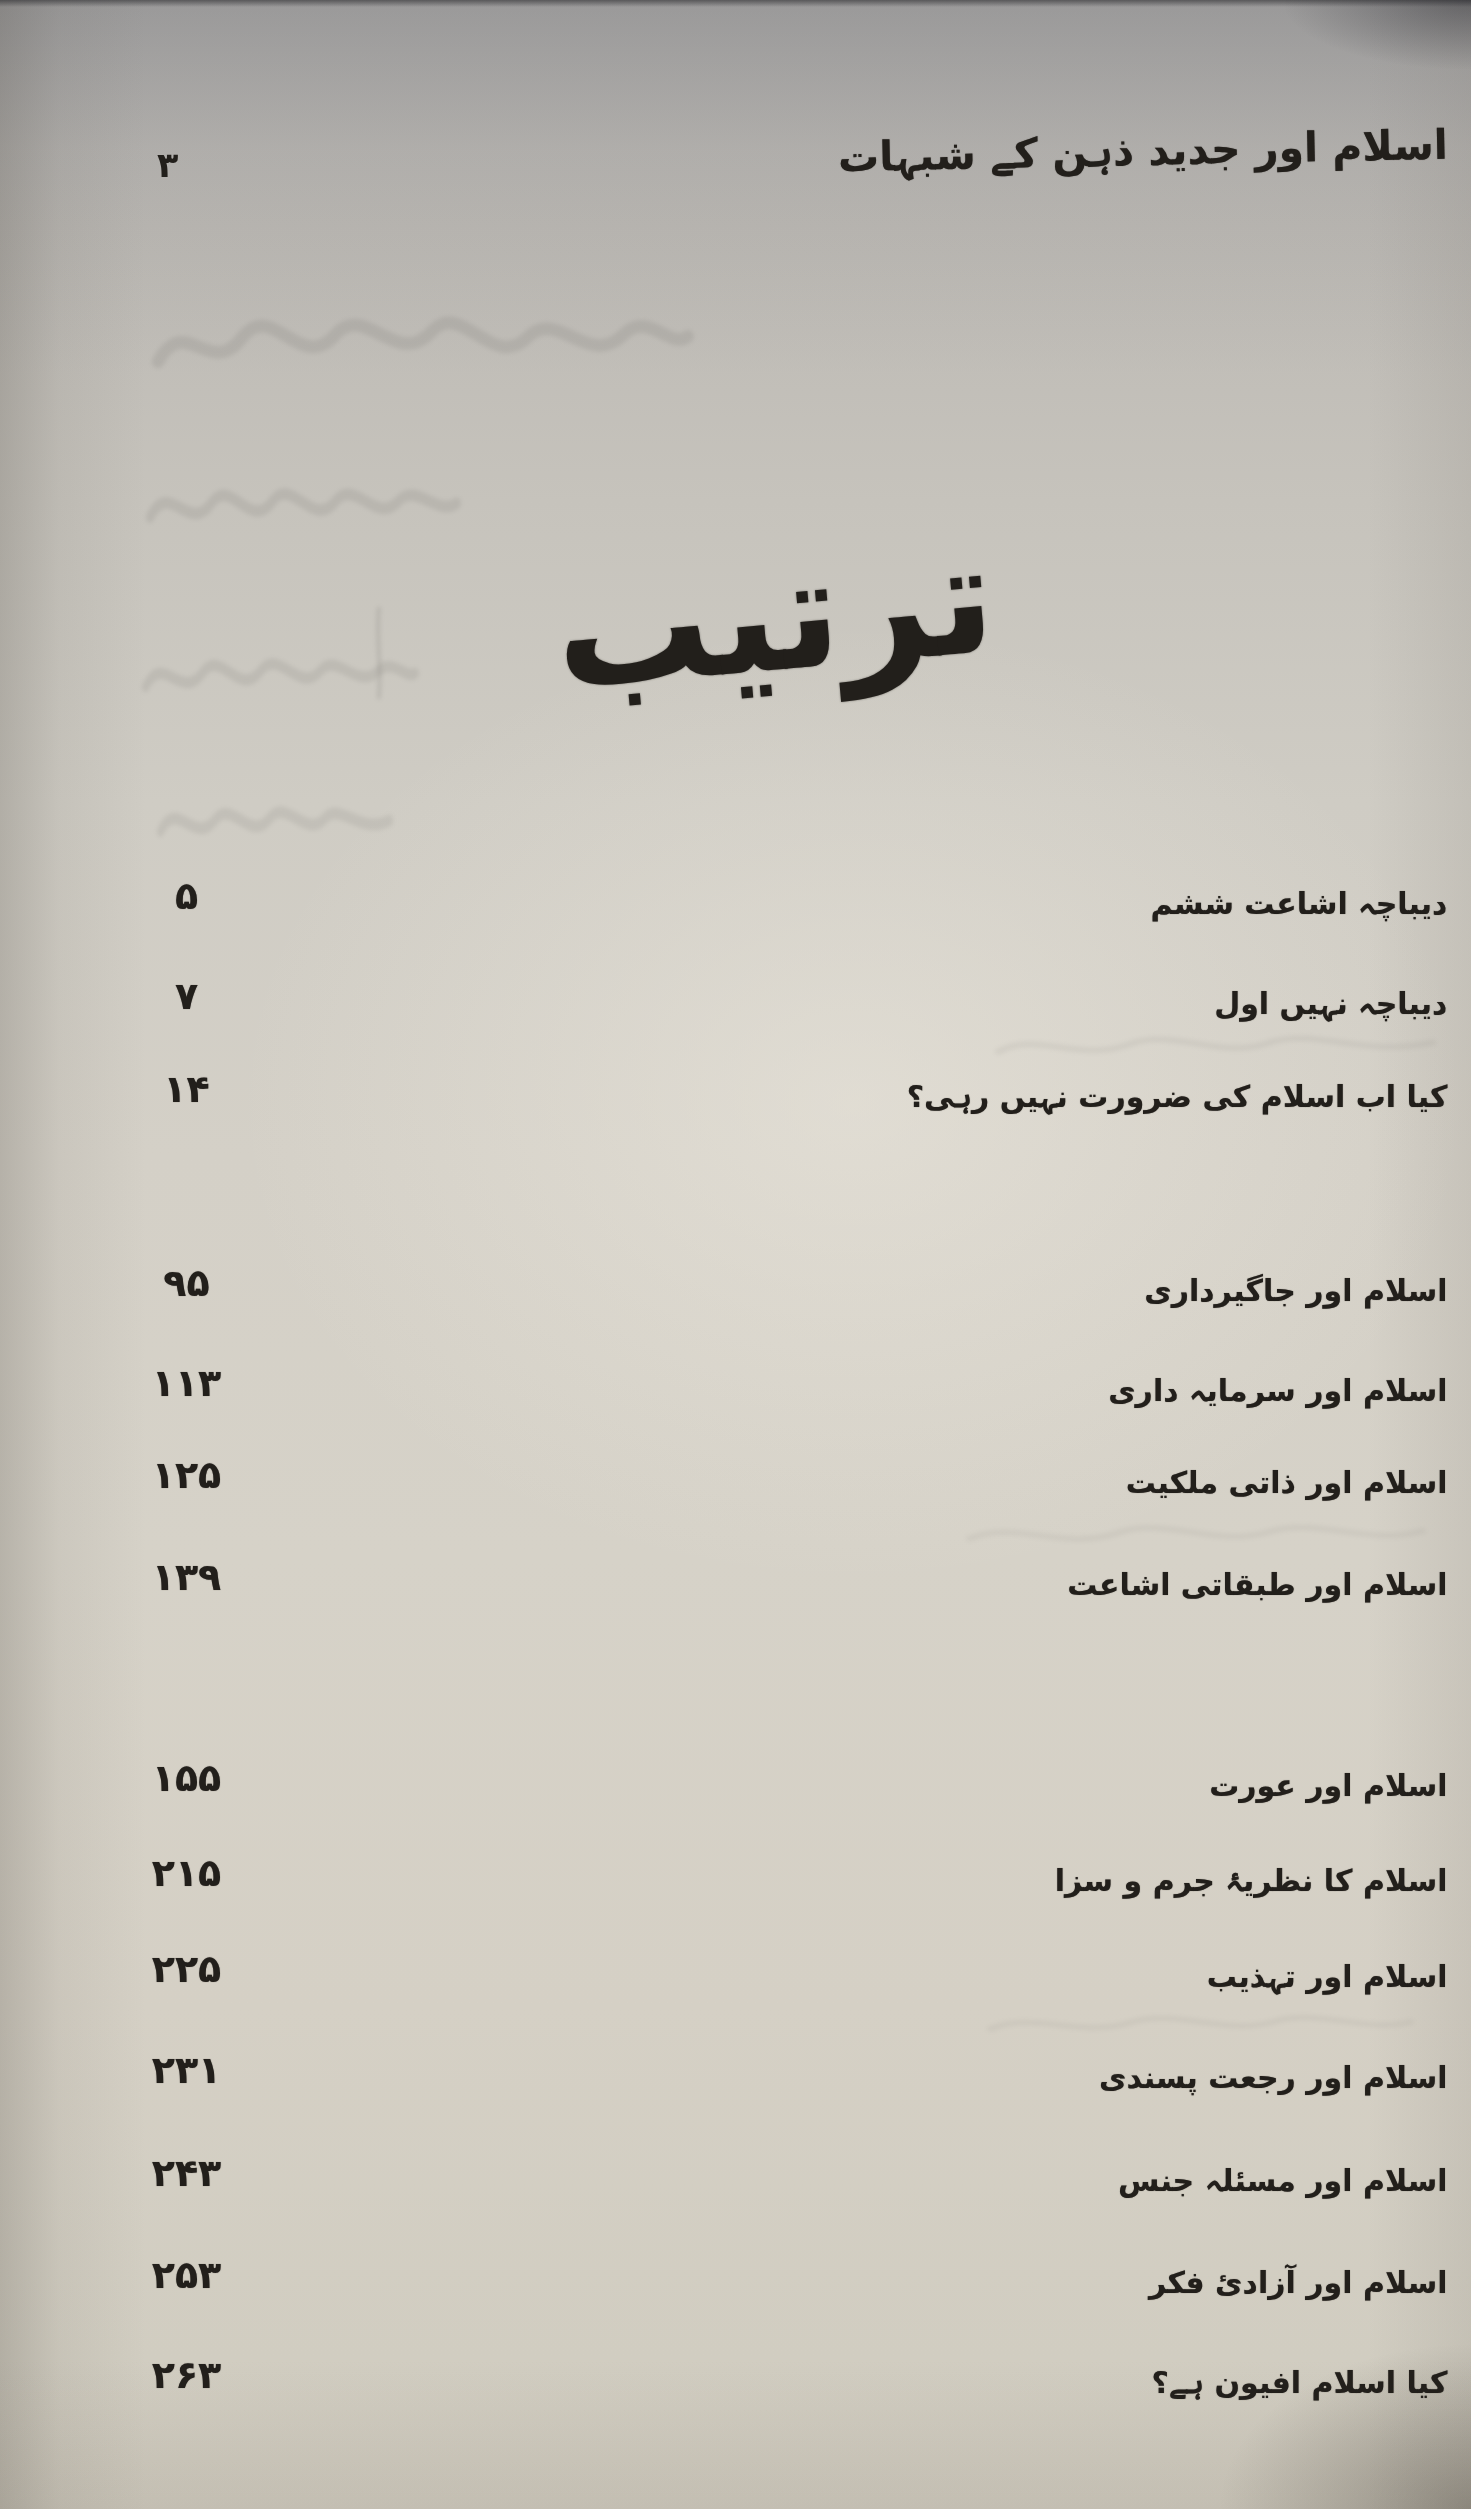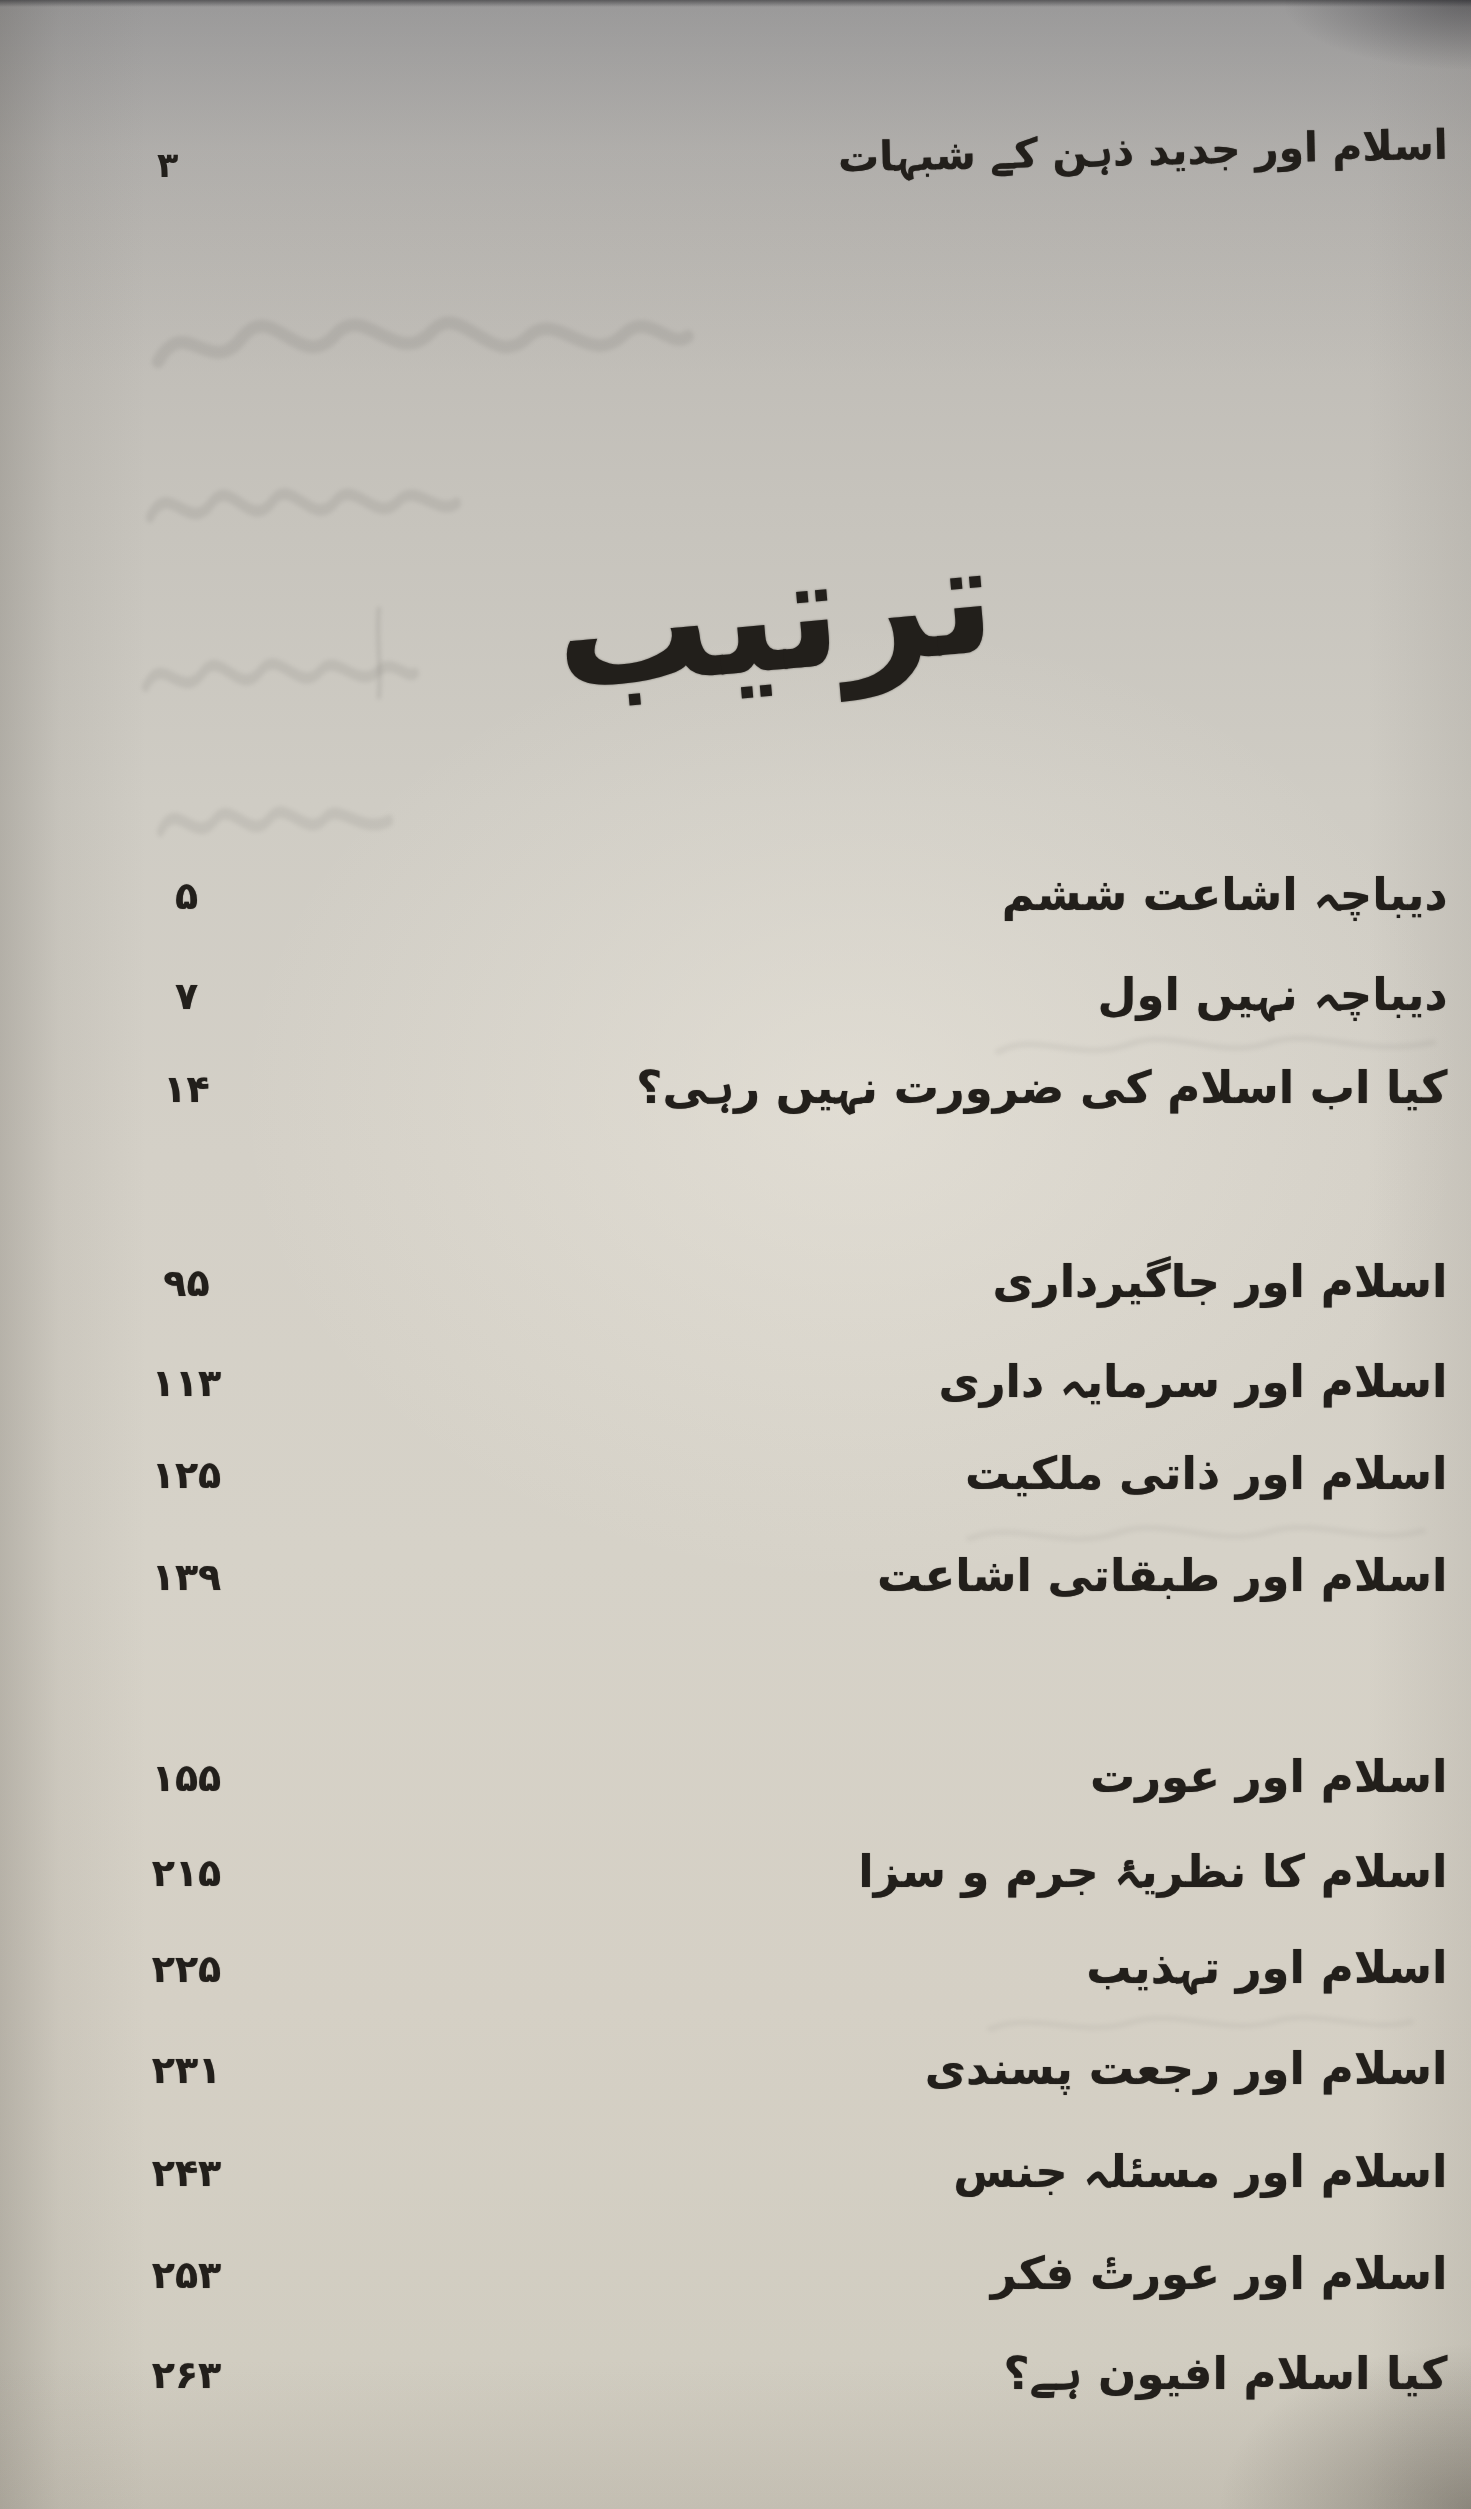--- a/index.html
+++ b/index.html
@@ -56,23 +56,23 @@
 
   
   .toc-row { position: absolute; left: 0; width: 100%; height: 102px; }
   .toc-num {
     position: absolute; left: 123px; top: 5.9px; width: 127px;
     text-align: center; font-size: 38px; font-weight: 700;
     letter-spacing: 2.9px; direction: rtl;
     text-shadow: 0 0 1px rgba(25,20,15,0.5);
   }
   .toc-title {
-    position: absolute; right: 23.5px; top: 0;
+    position: absolute; right: 23.5px; top: 18px;
     direction: rtl; white-space: nowrap;
-    font-size: 45px; font-weight: 600;
+    font-size: 30px; font-weight: 600;
     text-shadow: 0 0 1px rgba(25,20,15,0.55);
   }
 
   
   .ghost { position: absolute; pointer-events: none; filter: blur(2px); }
   .ghost svg { display: block; width: 100%; height: 100%; }
 </style>
 </head>
 <body>
 
@@ -175,21 +175,21 @@
   <div class="toc-row" style="top:2042px">
     <span class="toc-num">۲۳۱</span>
     <span class="toc-title">اسلام اور رجعت پسندی</span>
   </div>
   <div class="toc-row" style="top:2145px">
     <span class="toc-num">۲۴۳</span>
     <span class="toc-title">اسلام اور مسئلہ جنس</span>
   </div>
   <div class="toc-row" style="top:2247px">
     <span class="toc-num">۲۵۳</span>
-    <span class="toc-title">اسلام اور عورتٔ فکر</span>
+    <span class="toc-title">اسلام اور آزادیٔ فکر</span>
   </div>
   <div class="toc-row" style="top:2347px">
     <span class="toc-num">۲۶۳</span>
     <span class="toc-title">کیا اسلام افیون ہے؟</span>
   </div>
 
 </div>
 
 
 </body></html>

